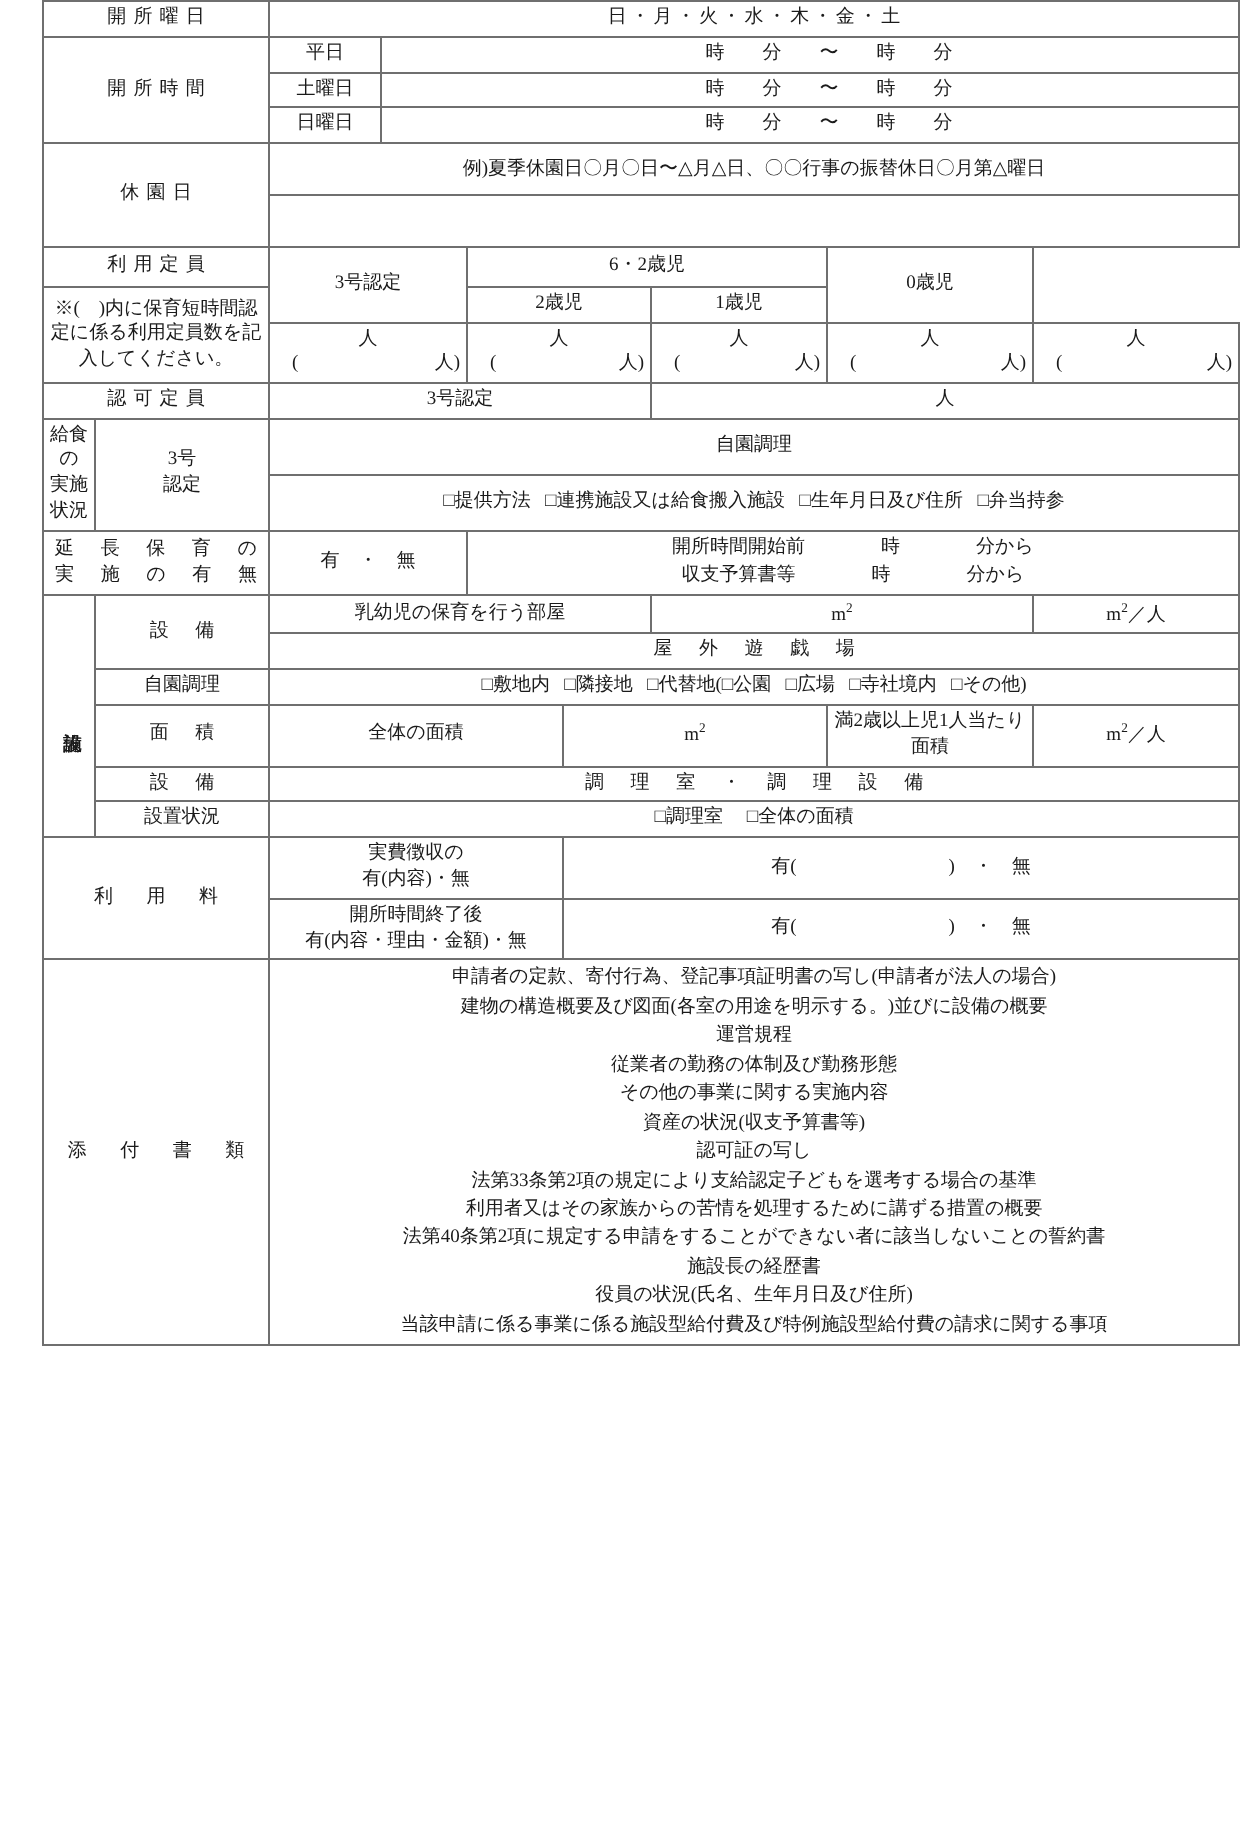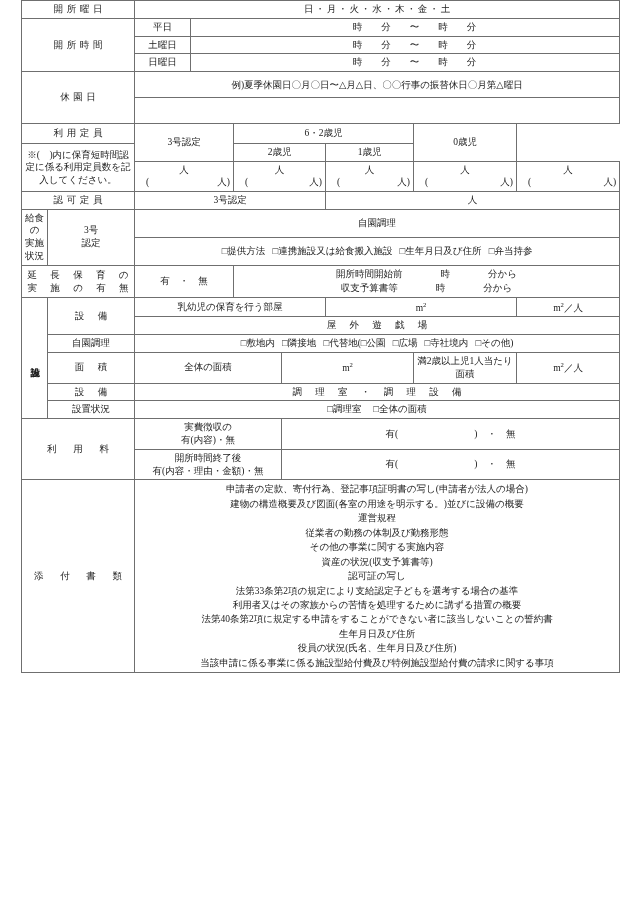--- a/index.html
+++ b/index.html
@@ -302,21 +302,21 @@
         <div>申請者の定款、寄付行為、登記事項証明書の写し(申請者が法人の場合)</div>
         <div>建物の構造概要及び図面(各室の用途を明示する。)並びに設備の概要</div>
         <div>運営規程</div>
         <div>従業者の勤務の体制及び勤務形態</div>
         <div>その他の事業に関する実施内容</div>
         <div>資産の状況(収支予算書等)</div>
         <div>認可証の写し</div>
         <div>法第33条第2項の規定により支給認定子どもを選考する場合の基準</div>
         <div>利用者又はその家族からの苦情を処理するために講ずる措置の概要</div>
         <div>法第40条第2項に規定する申請をすることができない者に該当しないことの誓約書</div>
-        <div>生年月日及び住所</div>
+        <div>施設長の経歴書</div>
         <div>役員の状況(氏名、生年月日及び住所)</div>
         <div>当該申請に係る事業に係る施設型給付費及び特例施設型給付費の請求に関する事項</div>
       </td>
     </tr>
 
   </tbody>
     </table>
 </div>
 
 </body></html>

